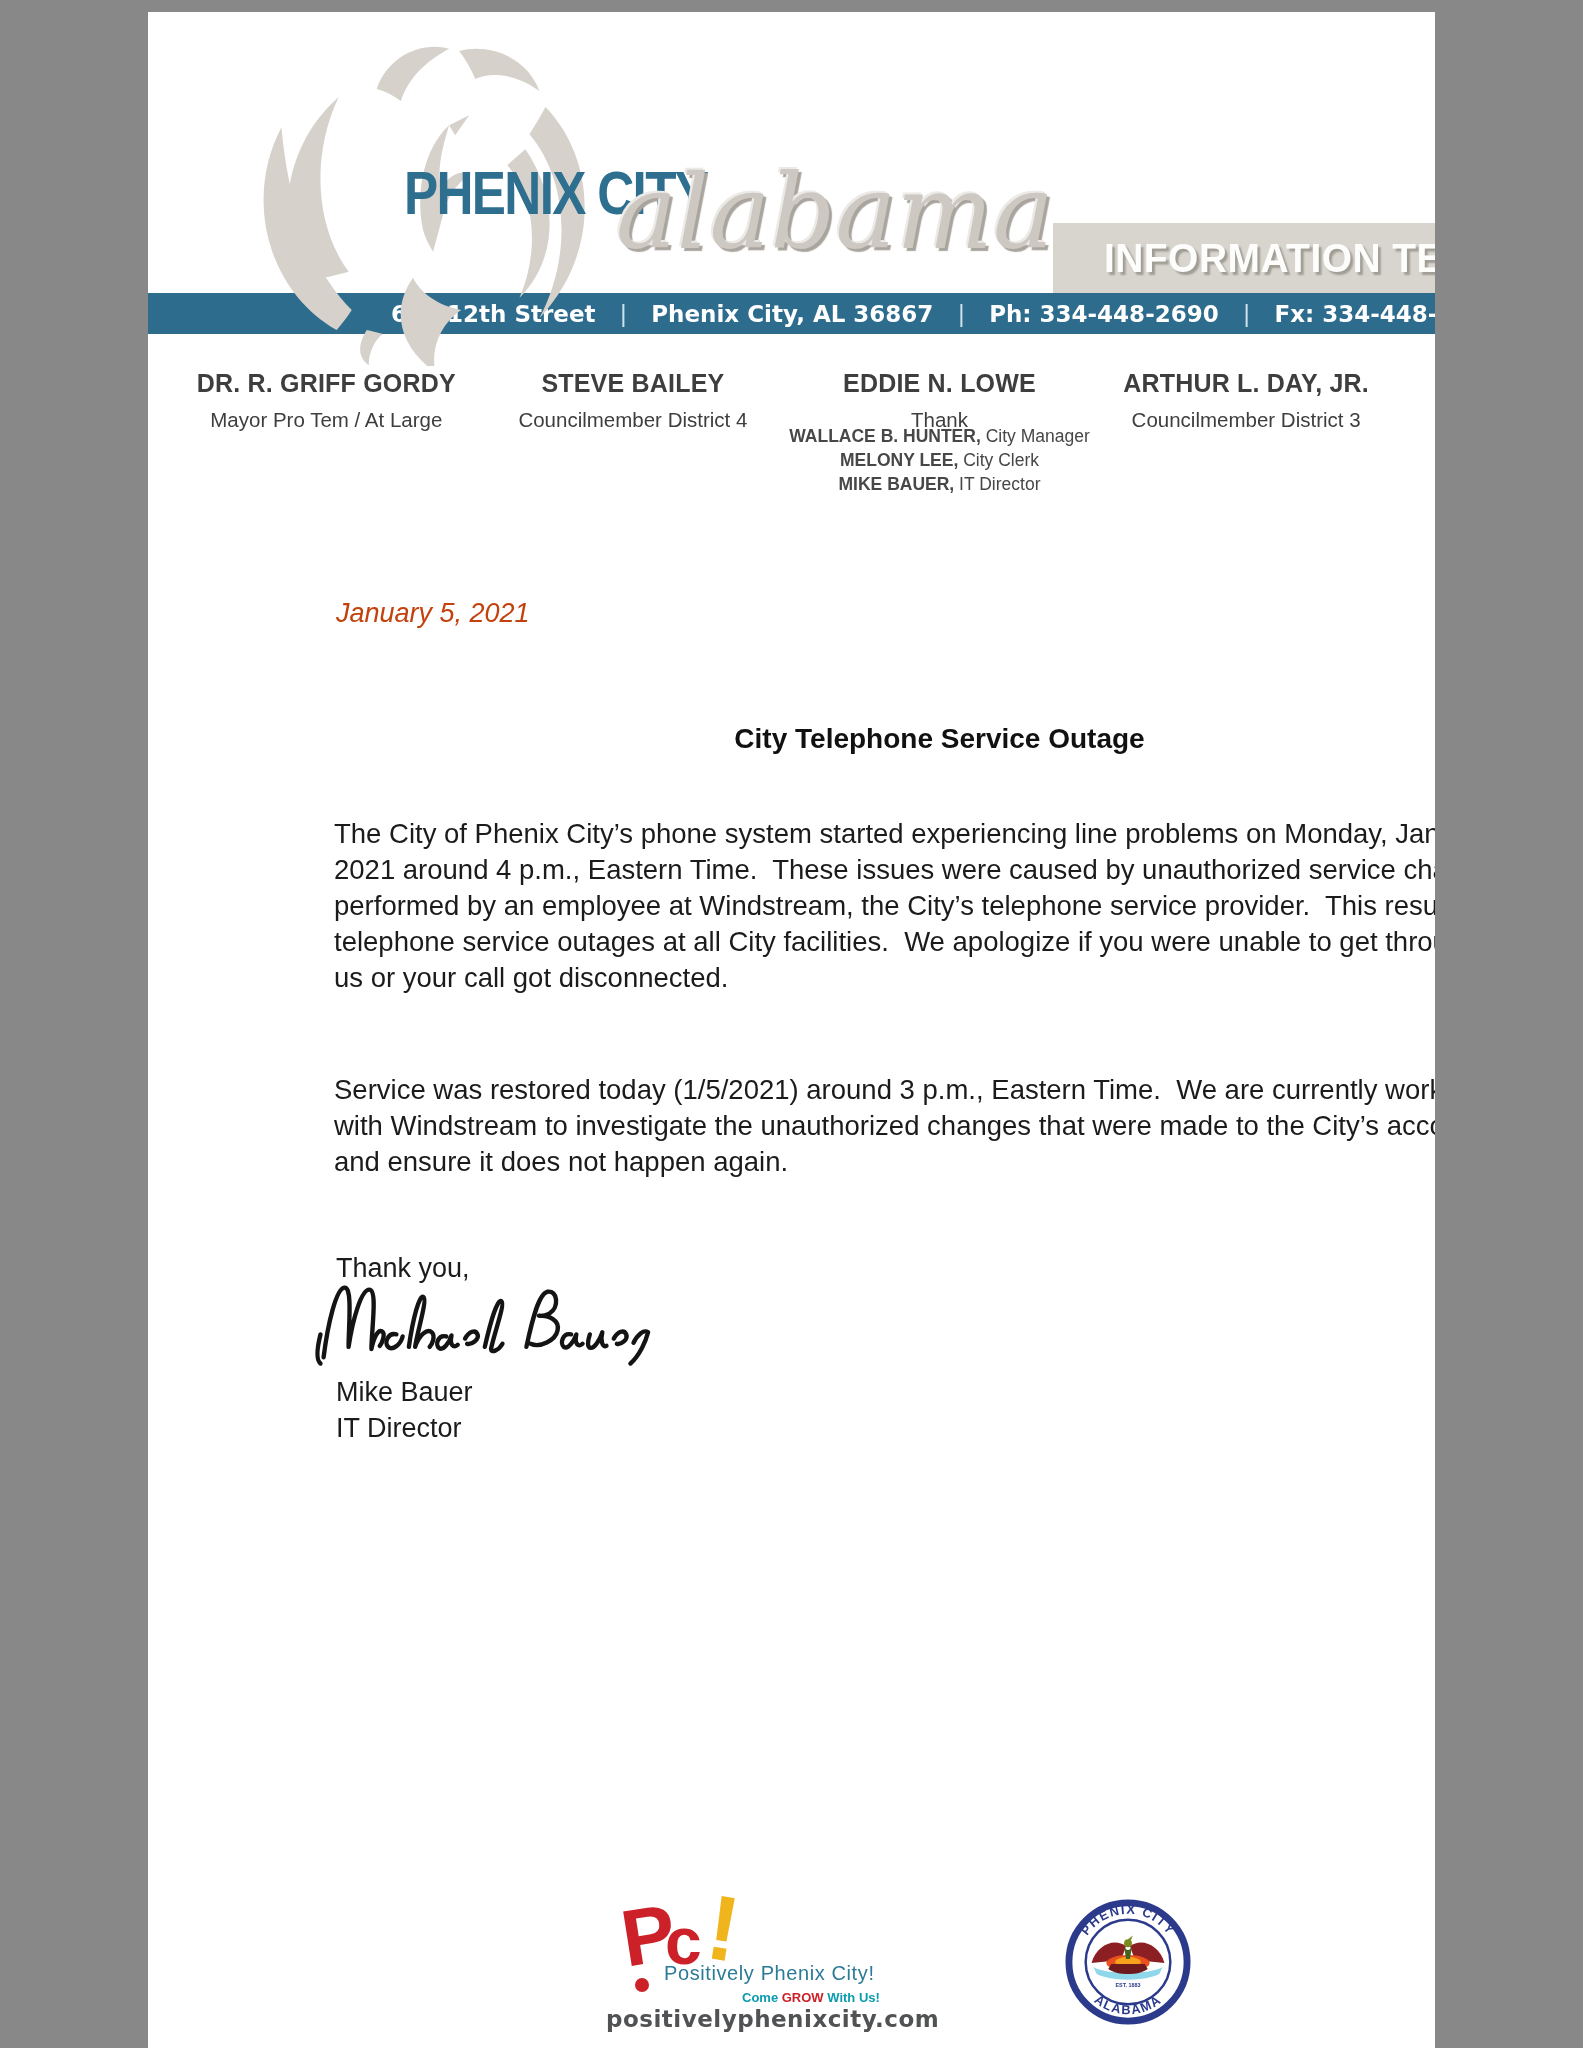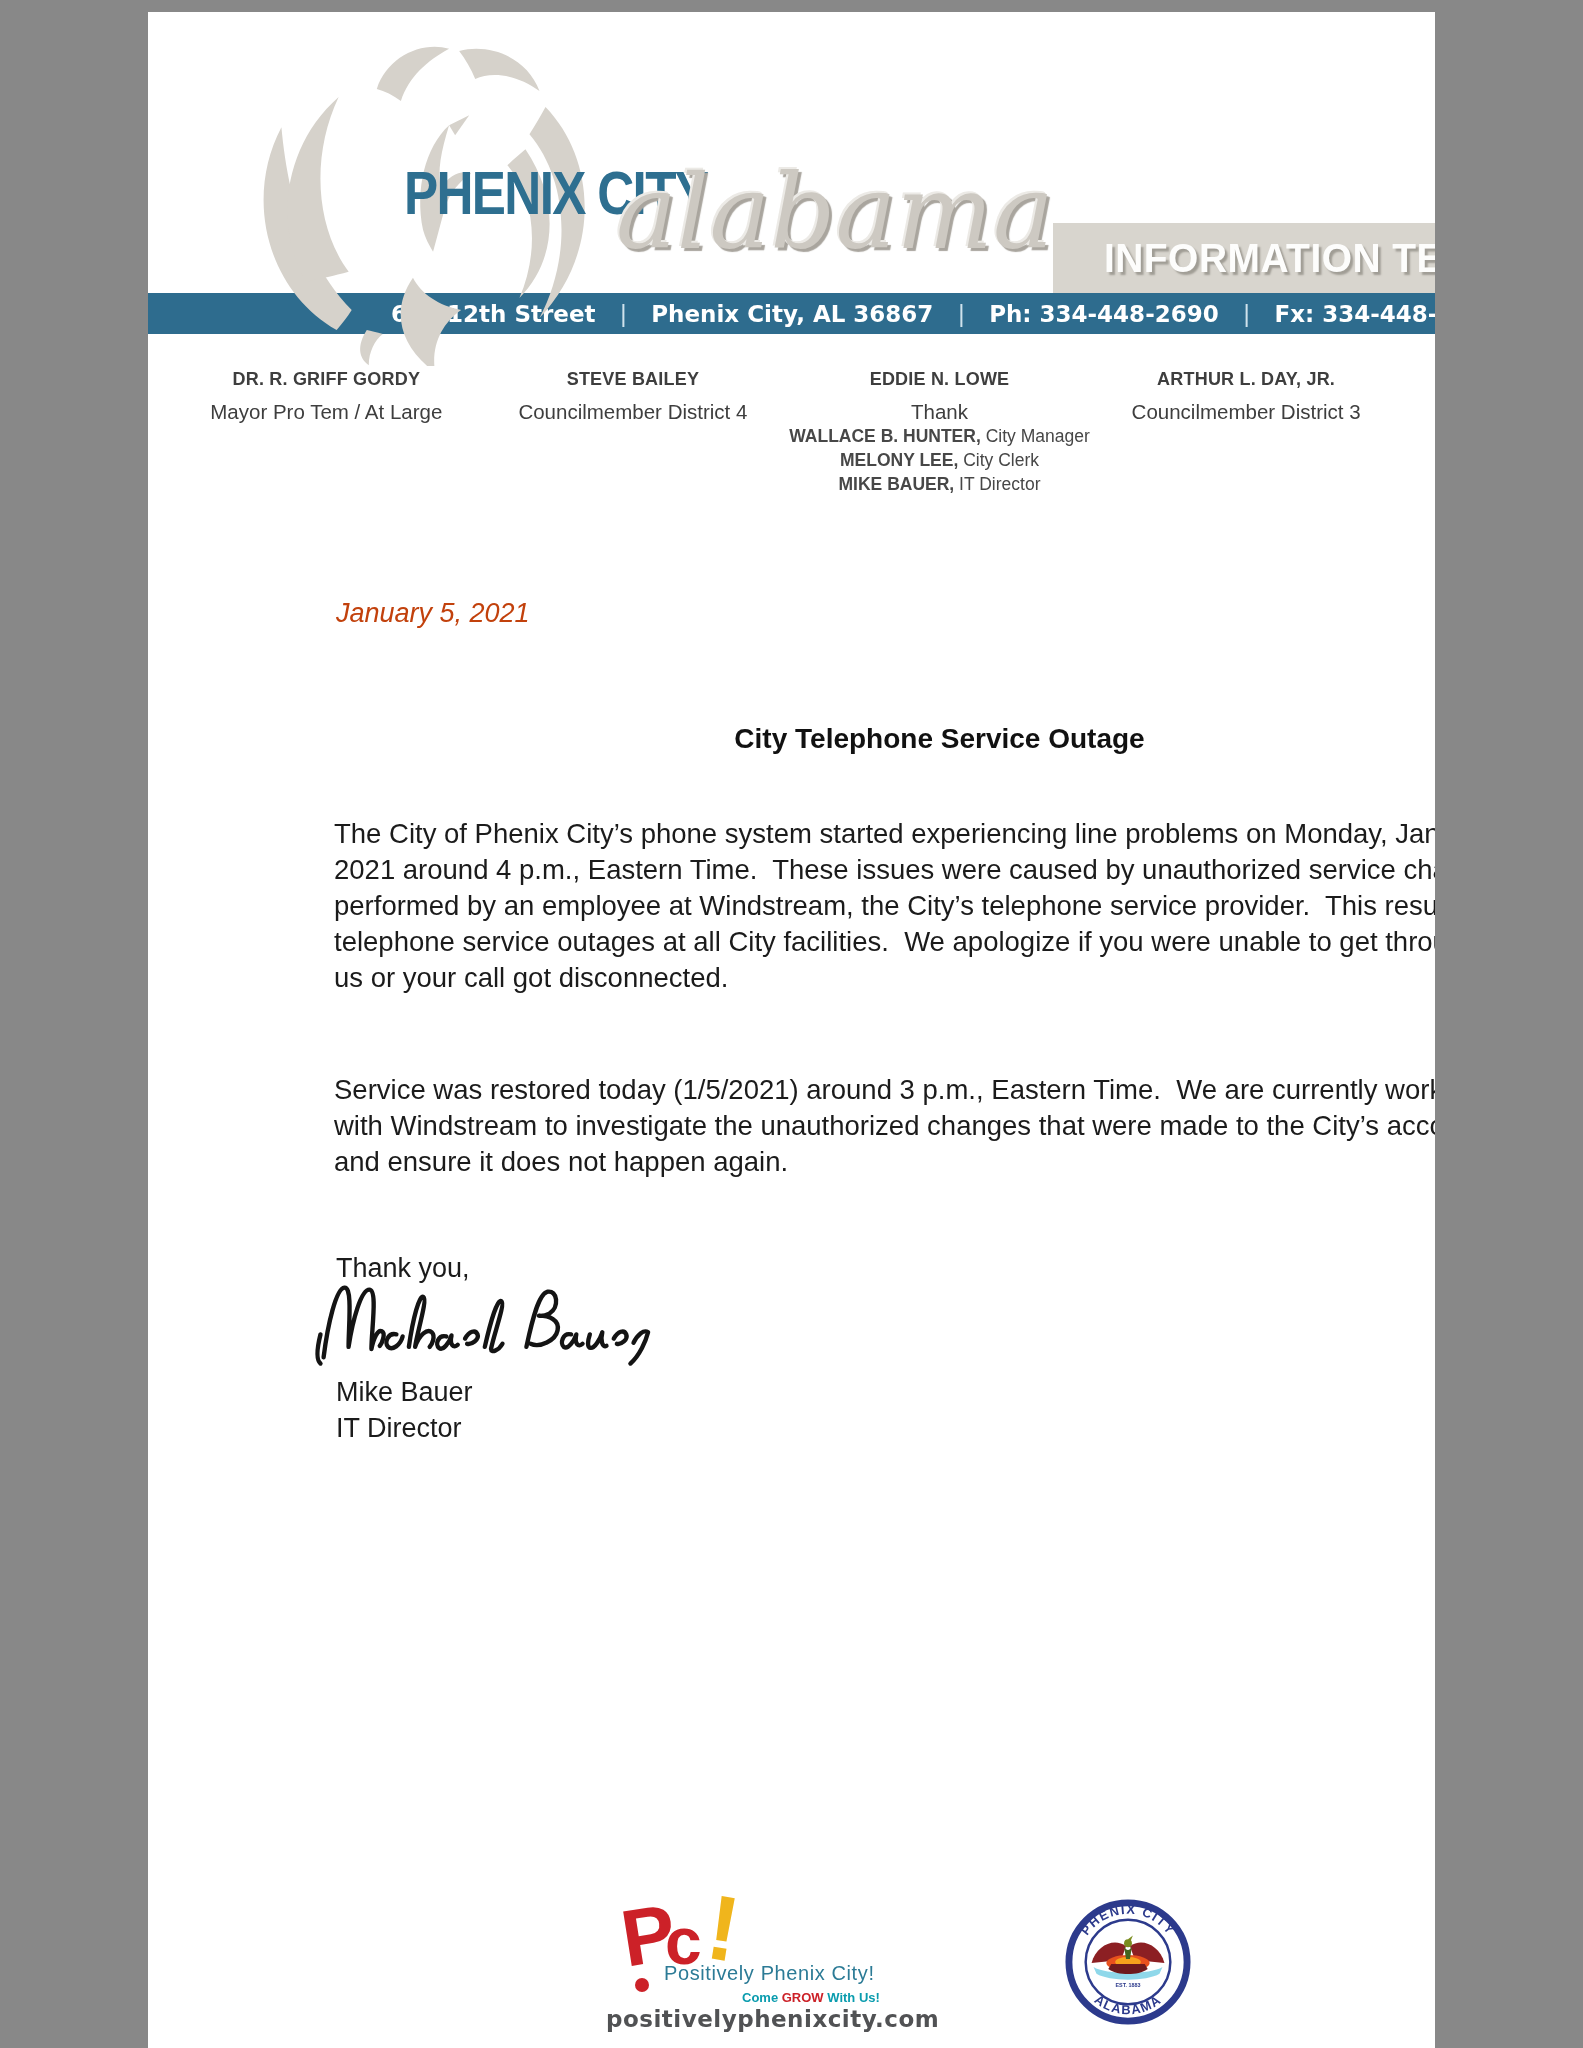--- a/index.html
+++ b/index.html
@@ -40,21 +40,21 @@
     color:#ffffff;font-size:23px;white-space:nowrap;
     padding-left:243px;box-sizing:border-box;
   }
   .contact-sep{margin:0 24px;font-weight:normal;color:#cfe2ec;}
 
   .officials-row{
     left:25px;top:357px;width:1533px;z-index:4;
     display:grid;grid-template-columns:repeat(5,1fr);
     text-align:center;color:#3e3e3e;
   }
-  .official-name{font-weight:bold;font-size:18px;letter-spacing:0.2px;margin-bottom:10px;}
+  .official-name{font-weight:bold;font-size:25px;letter-spacing:0.2px;margin-bottom:10px;}
   .official-title{font-size:20.5px;}
 
   .staff-block{left:0;top:412px;width:1583px;text-align:center;color:#474747;z-index:4;}
   .staff-line{font-size:17.5px;line-height:24px;}
   .staff-name{font-weight:bold;}
 
   
   .media-release{left:0;top:521px;width:1583px;text-align:center;
     font-weight:bold;font-size:27px;letter-spacing:0.4px;color:#0f0f0f;}
   .letter-date{left:188px;top:586px;font-style:italic;font-size:27px;color:#c2410c;}

